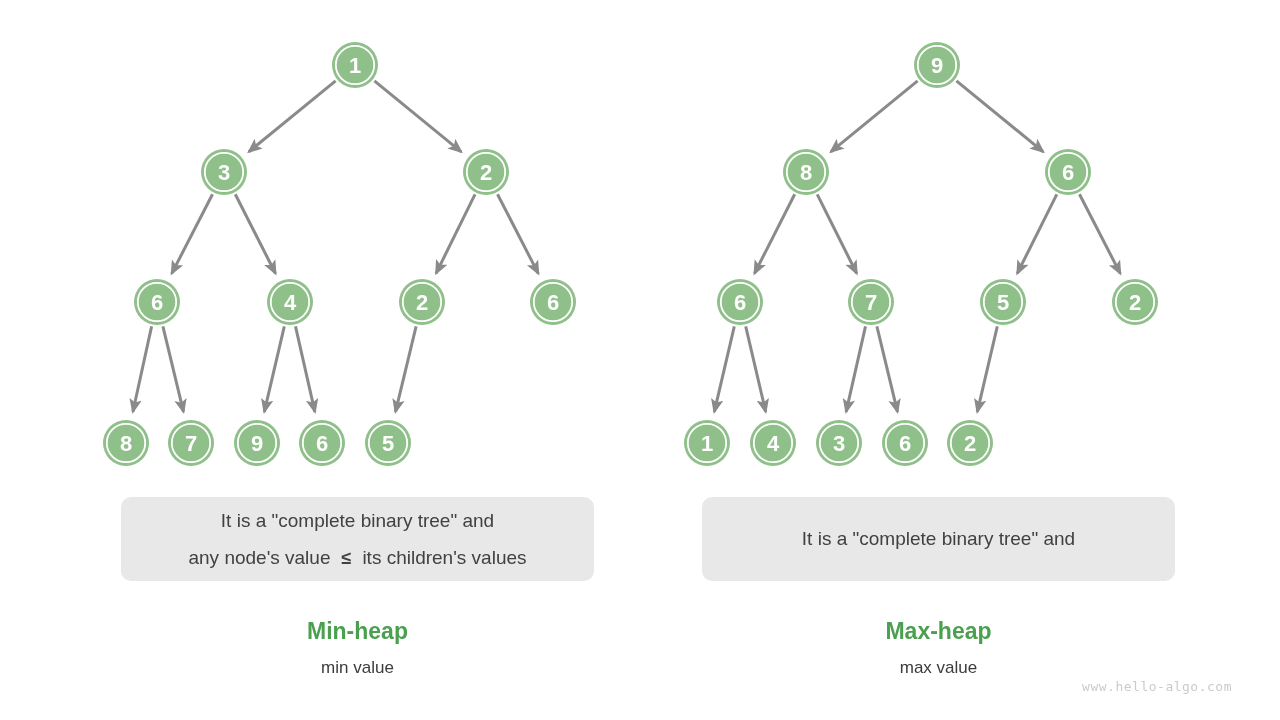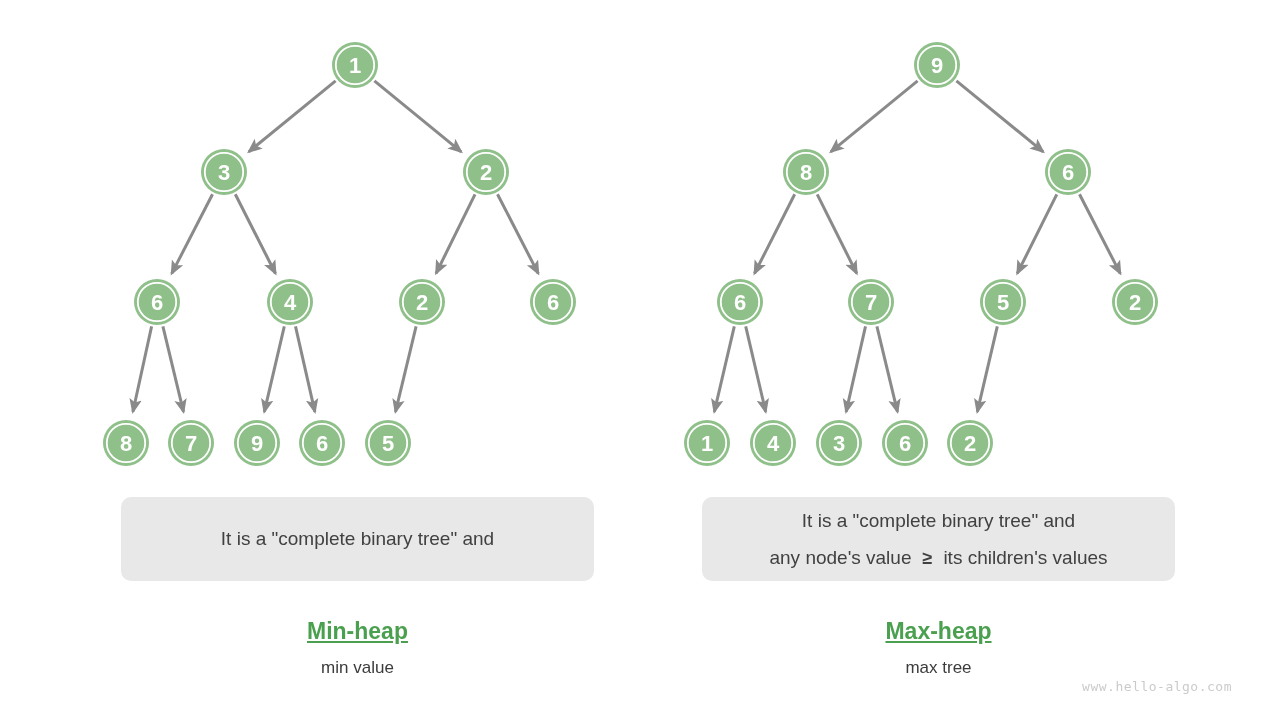--- a/index.html
+++ b/index.html
@@ -35,21 +35,20 @@
     font-size: 19px;
   }
   .cap-line { line-height: 30px; white-space: nowrap; }
   .op { display: inline-block; margin: 0 11px; font-weight: bold; font-size: 18px; }
   .title {
     margin-top: 37px;
     font-weight: bold;
     font-size: 23px;
     line-height: 27px;
     color: #4AA04F;
-    text-decoration: underline;
   }
   .subtitle {
     margin-top: 12px;
     font-size: 17px;
     line-height: 22px;
     color: #3C3C3C;
   }
   .watermark {
     position: absolute;
     top: 679px;
@@ -215,31 +214,31 @@
           <circle cx="970" cy="443" r="23" fill="#8FC08A"></circle>
           <circle cx="970" cy="443" r="19.2" fill="none" stroke="#FFFFFF" stroke-width="1.8"></circle>
           <text x="970" y="451" text-anchor="middle" fill="#FFFFFF" font-family="&quot;Liberation Sans&quot;, sans-serif" font-size="22" font-weight="bold">2</text>
         </g>
       </g>
     </svg>
 
   <div class="panel panel-left">
     <div class="caption">
       <div class="cap-line">It is a "complete binary tree" and</div>
+      <div class="cap-line">
+        <span>any node's value</span><span class="op">≤</span><span>its children's values</span>
+      </div>
     </div>
     <div class="title">Min-heap</div>
     <div class="subtitle">min value</div>
   </div>
 
   <div class="panel panel-right">
     <div class="caption">
       <div class="cap-line">It is a "complete binary tree" and</div>
-      <div class="cap-line">
-        <span>any node's value</span><span class="op">≥</span><span>its children's values</span>
-      </div>
     </div>
     <div class="title">Max-heap</div>
-    <div class="subtitle">max tree</div>
+    <div class="subtitle">max value</div>
   </div>
 
   <div class="watermark">www.hello-algo.com</div>
 
 </div>
 
 </body></html>

